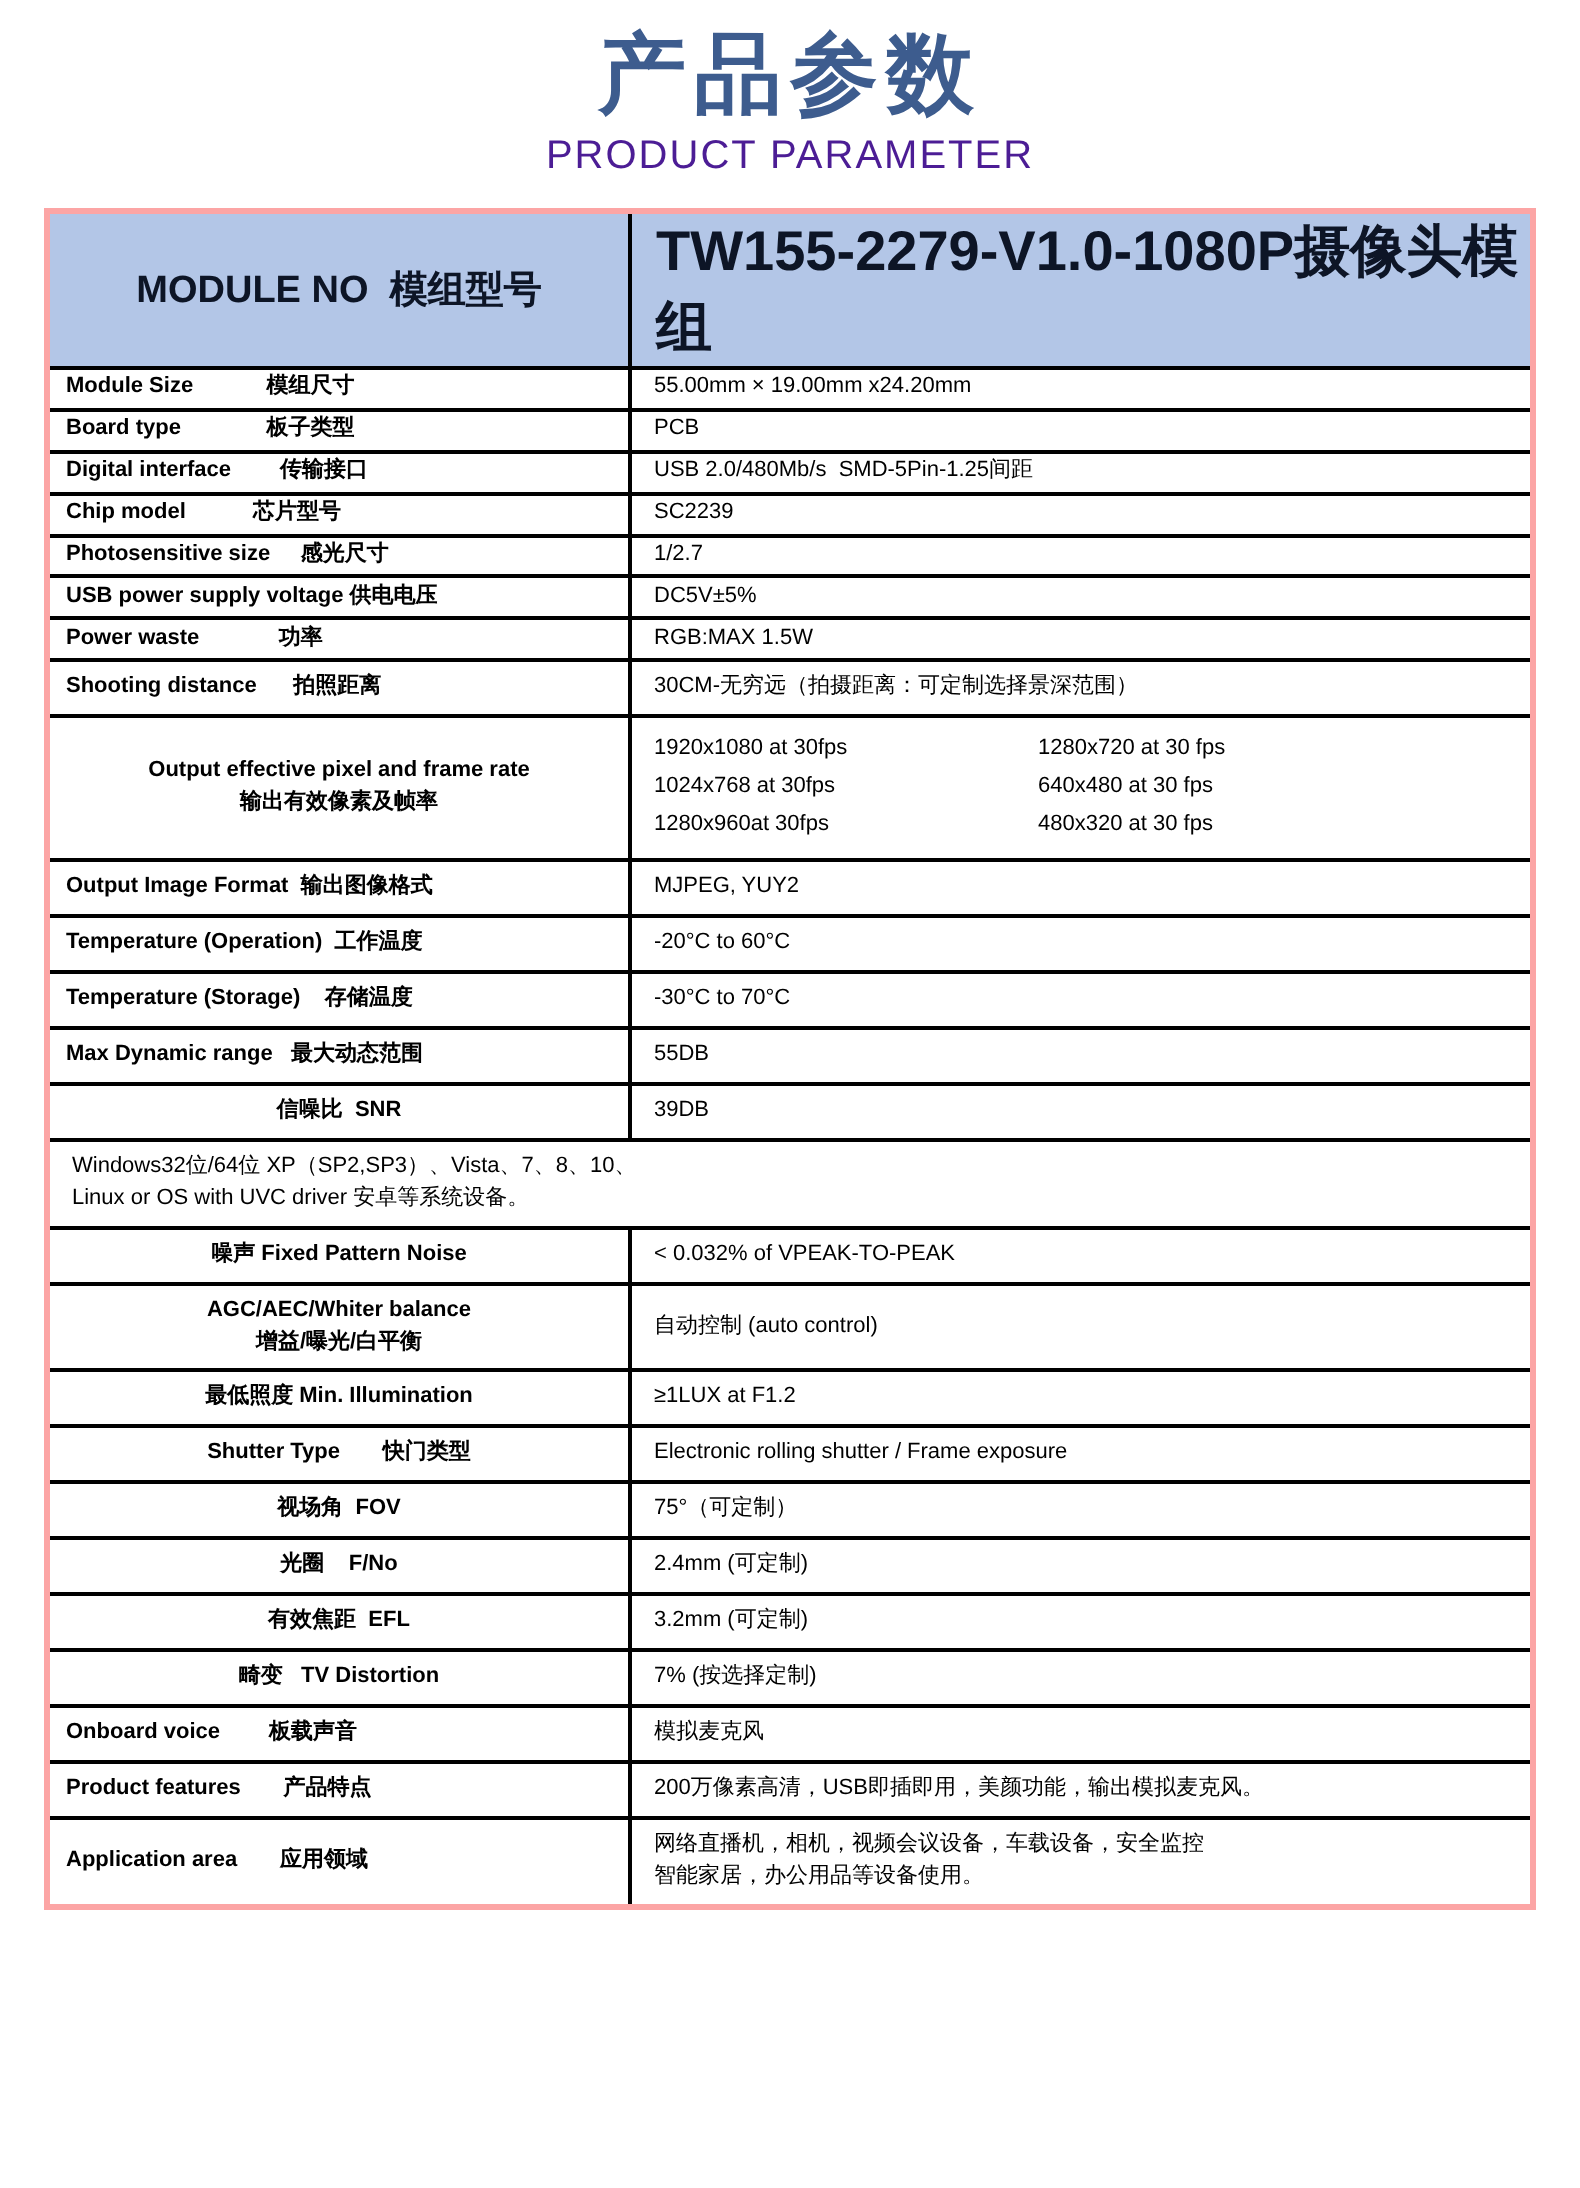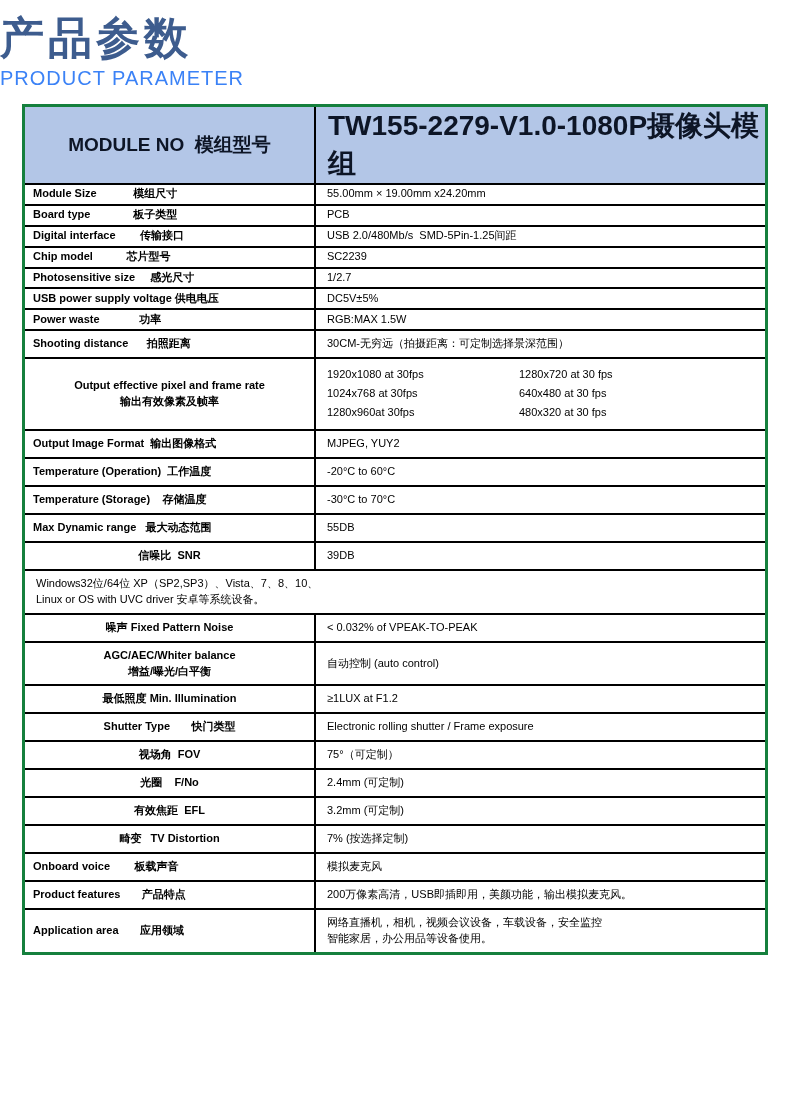--- a/index.html
+++ b/index.html
@@ -11,42 +11,42 @@
   }
   .page {
     width: 790px;
     min-height: 1094px;
     margin: 0 auto;
     background: #ffffff;
     box-sizing: border-box;
   }
   
   .title-block {
-    text-align: left;
+    text-align: center;
     padding-top: 12px;
   }
   .title-zh {
     font-size: 44px;
     font-weight: bold;
     color: #3d5c8e;
     letter-spacing: 4px;
     line-height: 1.2;
     margin: 0;
   }
   .title-en {
     font-size: 20px;
-    color: #3b82f6;
+    color: #4c1d95;
     letter-spacing: 1px;
     margin-top: 2px;
     margin-bottom: 14px;
   }
   
   .param-table {
     margin: 0 22px;
-    border: 3px solid #15803d;
+    border: 3px solid #fca5a5;
     background: #ffffff;
   }
   .thead {
     display: flex;
     align-items: stretch;
     background: #b3c6e7;
     border-bottom: 2px solid #000000;
   }
   .thead .cell {
     display: flex;

